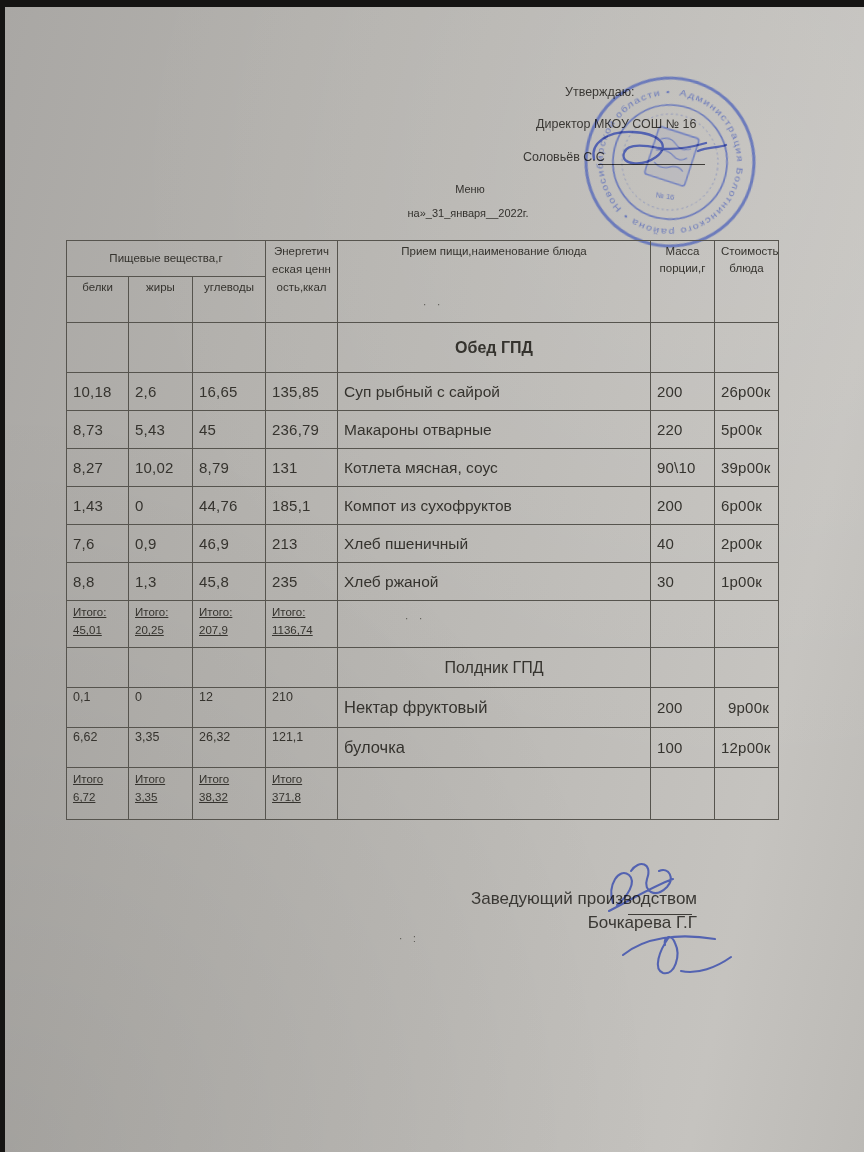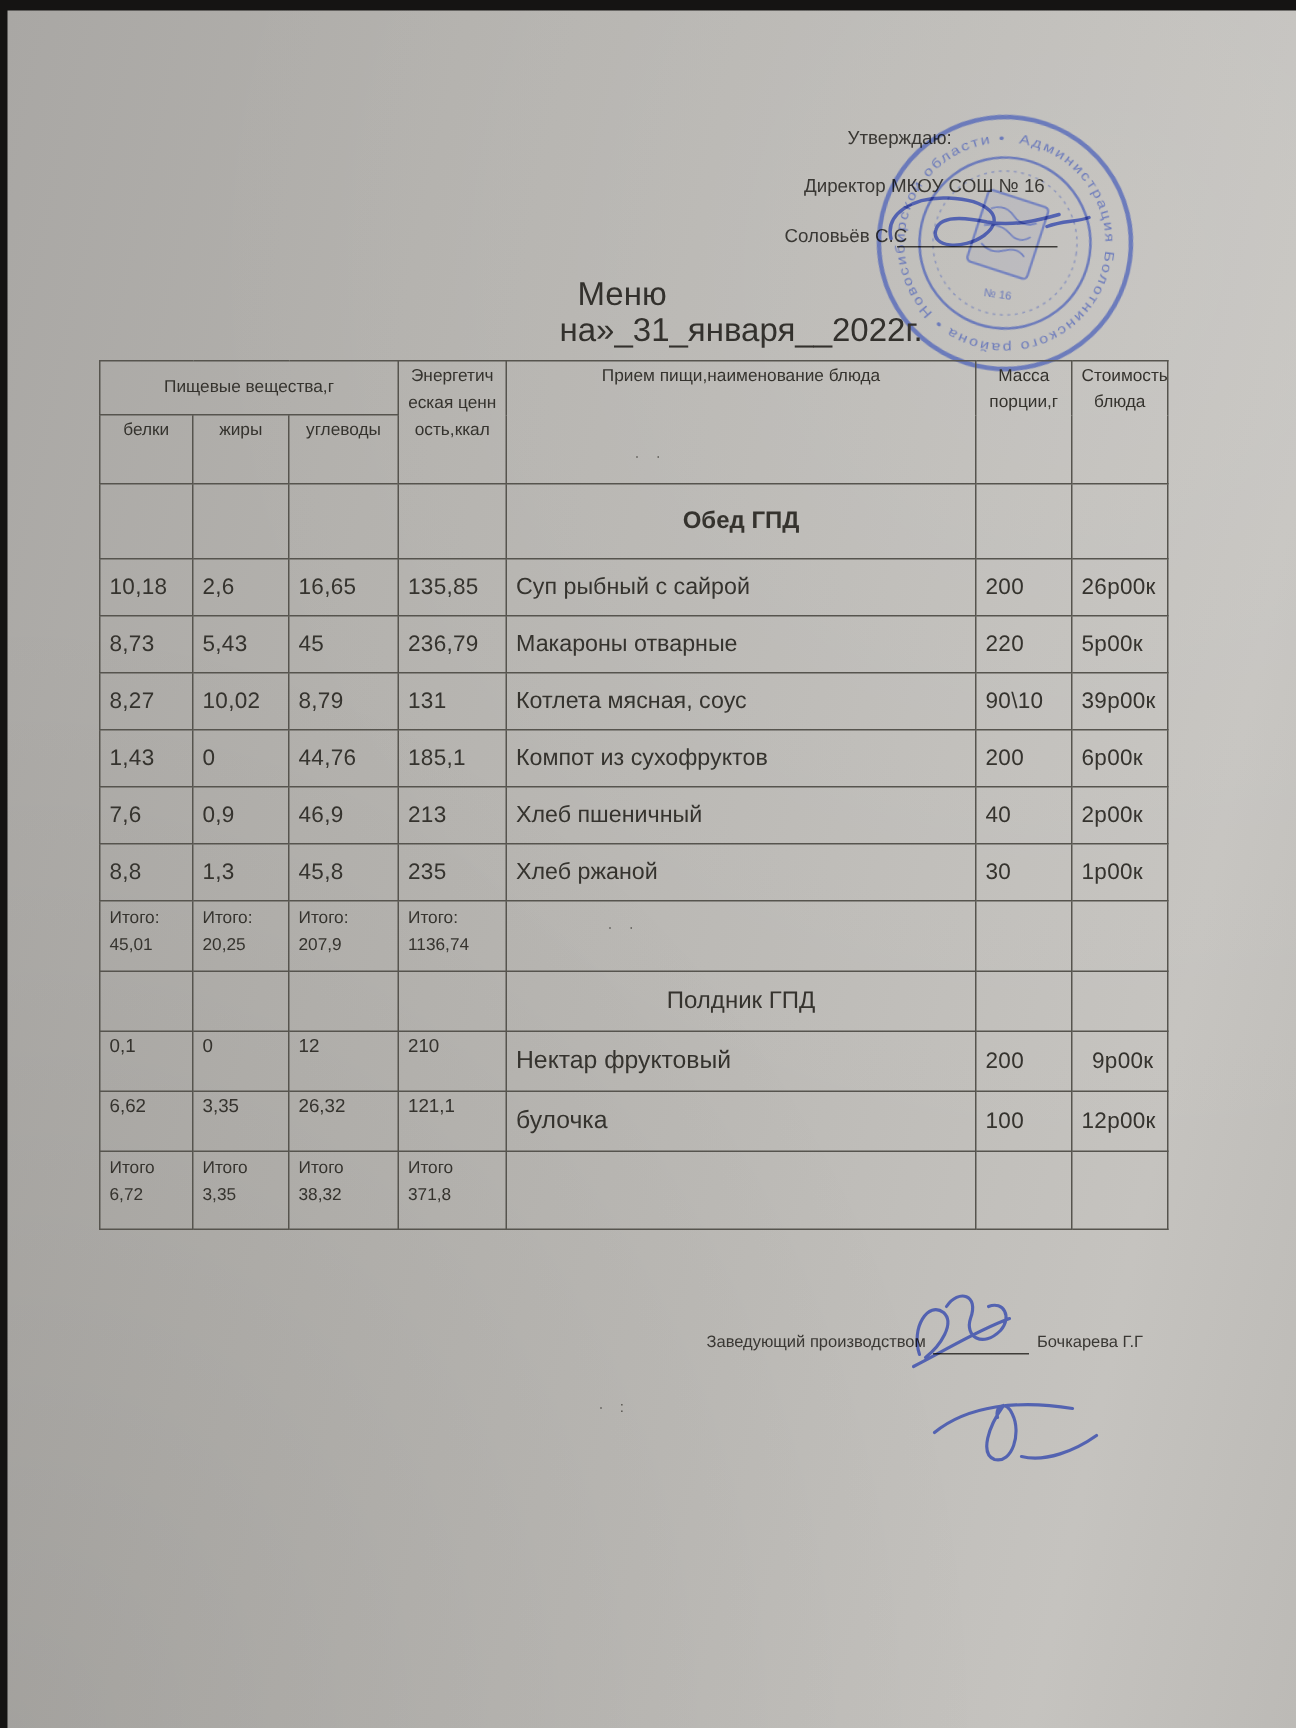--- a/index.html
+++ b/index.html
@@ -12,21 +12,21 @@
     position:absolute;left:5px;top:7px;right:0;bottom:0;
     background:
       radial-gradient(120% 90% at 85% 15%, rgba(255,255,255,0.10), rgba(255,255,255,0) 60%),
       radial-gradient(140% 120% at 0% 100%, rgba(0,0,0,0.08), rgba(0,0,0,0) 55%),
       linear-gradient(102deg,#a9a7a4 0%, #b3b1ad 28%, #bcbab6 58%, #c5c3bf 84%, #bcbab6 100%);
   }
   .content{position:absolute;inset:0;color:#34322e;filter:blur(0.28px);}
   .abs{position:absolute;}
   .apv{font-size:12.5px;color:#3a3834;white-space:nowrap;}
   .uline{display:inline-block;border-bottom:1.4px solid #3e3c38;height:5px;}
-  .title{font-size:22px;color:#33312d;text-align:left;}
+  .title{font-size:11px;color:#33312d;text-align:center;}
   .speck{position:absolute;font-size:10px;color:#55534e;letter-spacing:4px;}
 
   
   table.menu{
     border-collapse:collapse;table-layout:fixed;width:712px;
     border:1.6px solid #4c4a45;
   }
   table.menu td{
     border:1px solid #56544e;
     padding:2px 6px;
@@ -38,26 +38,26 @@
   td.th-energy{word-break:break-all;line-height:1.55;}
   tr.h1{height:36px;} tr.h2{height:46px;}
   tr.sec{height:50px;} tr.sec2{height:40px;}
   tr.dr{height:38px;} tr.dr2{height:40px;}
   tr.tot{height:47px;} tr.tot2{height:52px;}
   td.num{font-size:15px;vertical-align:middle;padding-left:7px;letter-spacing:0.2px;}
   td.dish{font-size:15.5px;vertical-align:middle;padding-left:10px;}
   td.secname{font-size:16px;text-align:center;vertical-align:middle;}
   .bold{font-weight:bold;}
   td.totcell{font-size:11.5px;vertical-align:top;line-height:1.6;padding-top:4px;color:#3a3834;}
-  td.totcell span{display:block;}
+  td.totcell span{display:block;text-decoration:underline;}
   td.num-sm{font-size:12.5px;vertical-align:top;padding-top:6px;padding-left:7px;}
   td.dish-lg{font-size:16.5px;}
 
   
-  .sig-row{position:absolute;display:flex;align-items:flex-end;font-size:11px;color:#3a3834;white-space:nowrap;}
+  .sig-row{position:absolute;display:flex;align-items:flex-end;font-size:17px;color:#3a3834;white-space:nowrap;flex-direction:column;}
   .sig-row .uline{margin:0 5px -2px 5px;}
   .ink{mix-blend-mode:multiply;opacity:0.92;}
 </style>
 </head>
 <body>
 
 <div class="paper">
  <div class="content">
 
   <div class="abs apv" style="left:560px;top:78px;">Утверждаю:</div>

